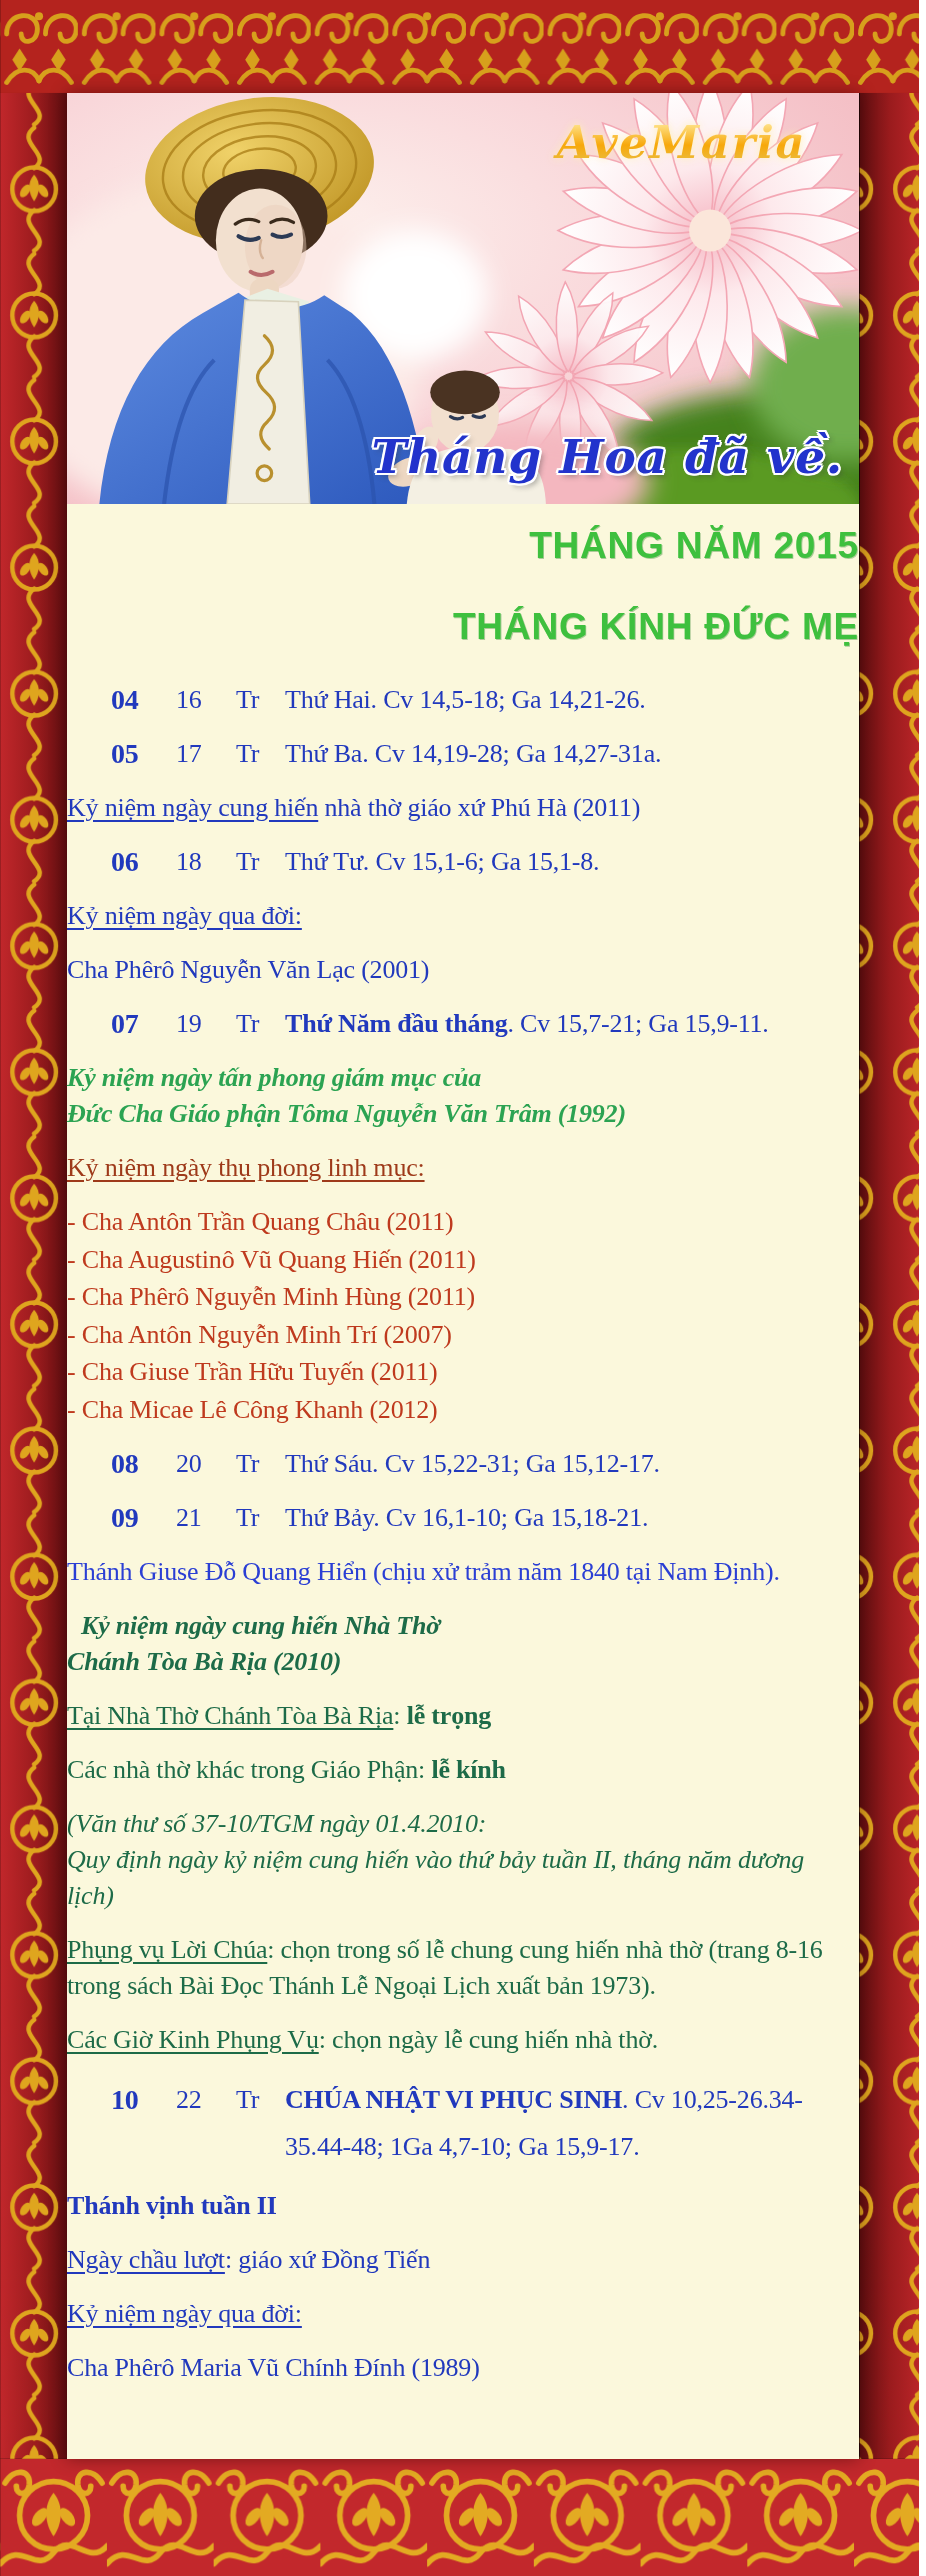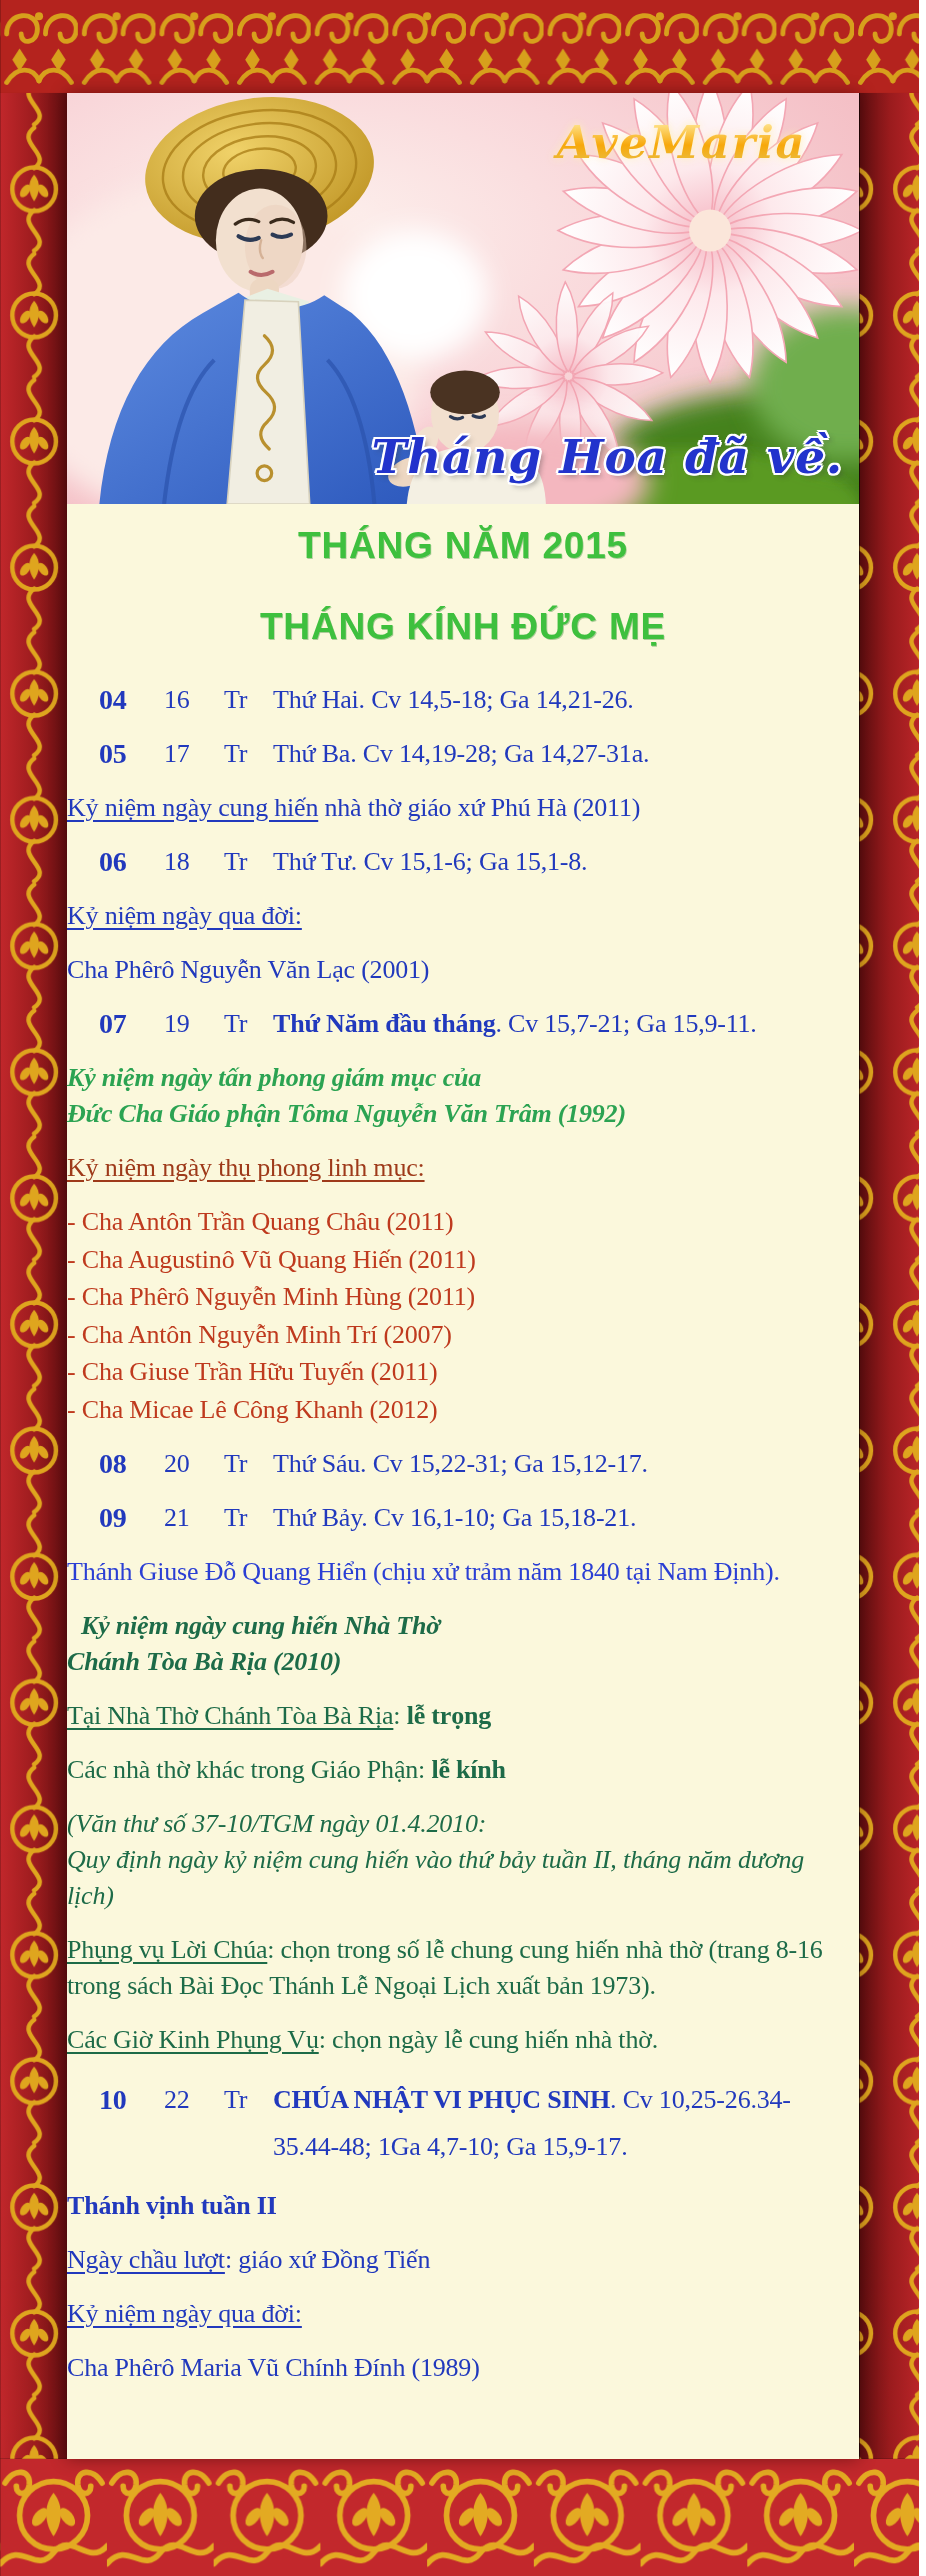--- a/index.html
+++ b/index.html
@@ -16,30 +16,30 @@
      font-family:"DejaVu Serif",serif;font-style:italic;font-weight:bold;font-size:45px;
      background:linear-gradient(180deg,#ffe896 10%,#f7a80a 55%,#e8c04a 95%);
      -webkit-background-clip:text;background-clip:text;color:transparent;
      filter:drop-shadow(0 0 4px rgba(255,240,180,.95));letter-spacing:1.6px;}
   .caption{position:absolute;right:16px;top:336px;
      font-family:"DejaVu Serif",serif;font-style:italic;font-weight:bold;font-size:47px;
      color:var(--caption-blue);letter-spacing:0.8px;white-space:nowrap;
      text-shadow:-2.4px 0 #fff,2.4px 0 #fff,0 -2.4px #fff,0 2.4px #fff,-1.6px -1.6px #fff,
         1.6px 1.6px #fff,-1.6px 1.6px #fff,1.6px -1.6px #fff,4px 4px 5.7px rgba(60,60,60,.35);}
   
-  .title{font-family:"Liberation Sans",sans-serif;font-weight:bold;text-align:center;
+  .title{font-family:"Liberation Sans",sans-serif;font-weight:bold;text-align:right;
          color:var(--title-green);font-size:37px;letter-spacing:0.8px;
          text-shadow:0.8px 0.8px 0 rgba(30,120,30,.35);}
   .title.t1{margin:21px 0 0 0;}
   .title.t2{margin:39px 0 0 0;}
   
   .calendar{margin-top:34px;font-size:26px;line-height:36px;letter-spacing:-0.2px;}
   .row{margin:0 0 18px 0;}
   .row.tight{margin-bottom:1.6px;}
-  .row.day{display:grid;grid-template-columns:65px 60px 49px 1fr;padding-left:32px;padding-right:20px;}
+  .row.day{display:grid;grid-template-columns:65px 60px 49px 1fr;padding-left:44px;padding-right:20px;}
   .row.day .c1{font-weight:bold;font-size:28px;color:var(--blue);}
   .row.day .c2,.row.day .c3{color:var(--blue);}
   .row.day .c4{color:var(--blue);}
   .row.roomy{line-height:47px;}
   .row.note{padding-right:20px;}
   .row.blue .c4{color:var(--blue);}
   .row.blue2 .c4{color:var(--blue2);}
   .row.red .c4{color:var(--red);}
   .row.redh .c4{color:var(--redh);}
   .row.green .c4{color:var(--green);font-weight:bold;font-style:italic;}

